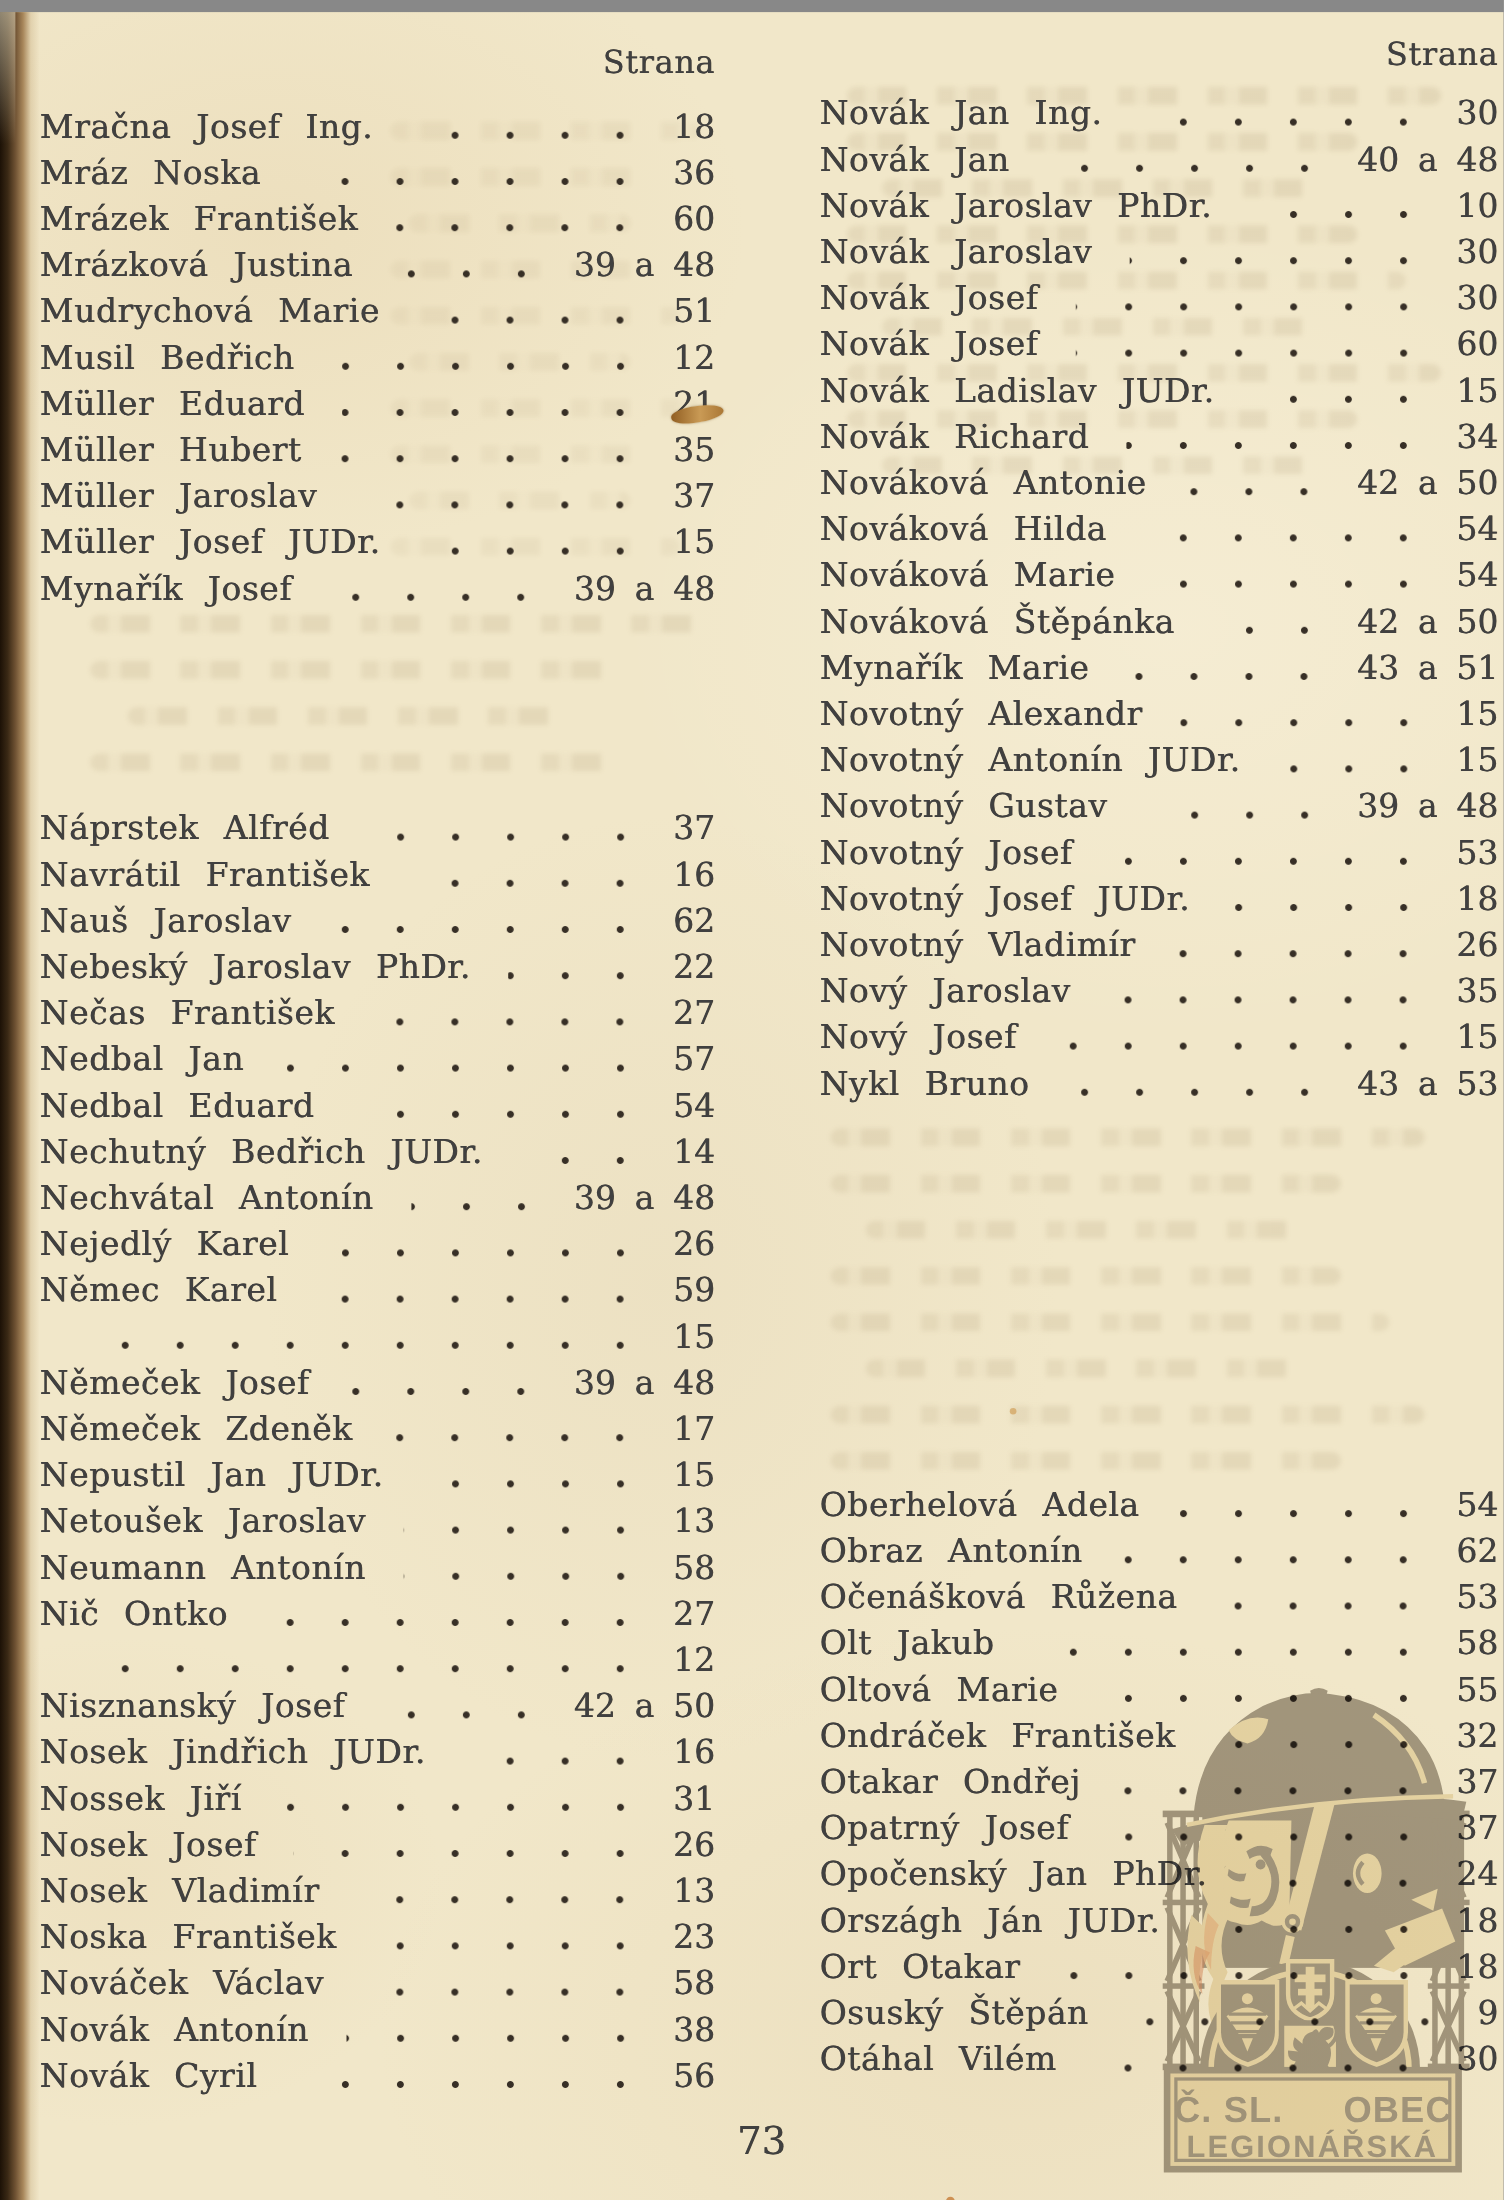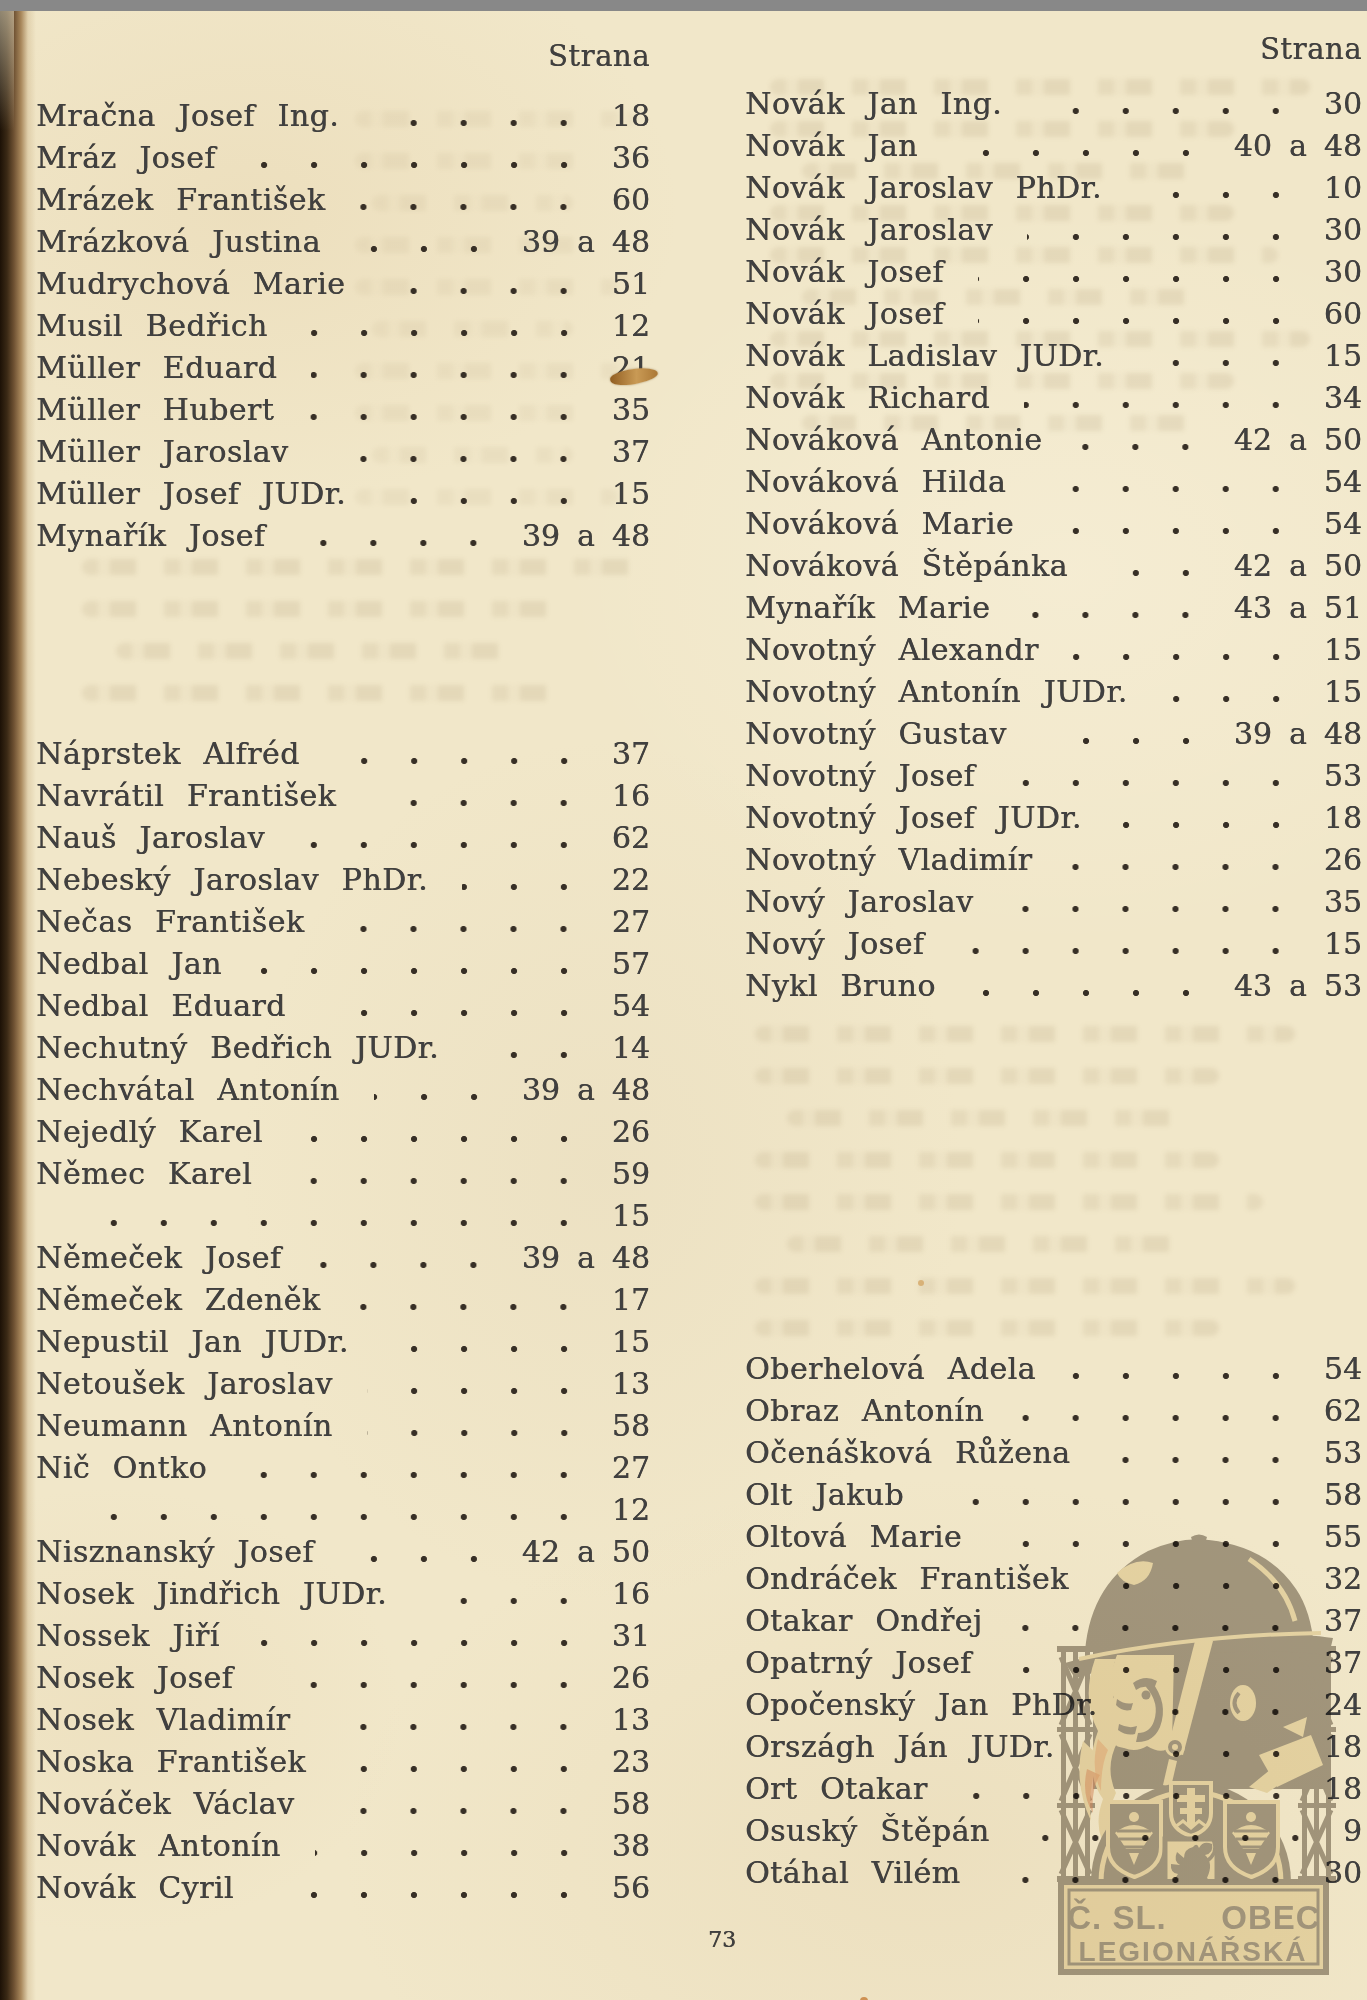--- a/index.html
+++ b/index.html
@@ -33,22 +33,22 @@
   .block{position:absolute;font-size:30px;}
   .row{display:flex;align-items:baseline;height:42px;line-height:42px;}
   .name{white-space:nowrap;word-spacing:.42em;letter-spacing:.015em;
     text-shadow:.45px 0 0 rgba(53,45,35,.85);}
   .leader{flex:1;align-self:flex-end;height:10px;margin:0 14px 9px 34px;min-width:0;
     background-image:radial-gradient(circle at 4px 5px,#372f26 2.7px,rgba(55,47,38,0) 3.5px);
     background-size:50px 10px;background-repeat:repeat-x;background-position:right -12px bottom 0;}
   .pnum{white-space:nowrap;text-align:right;word-spacing:.25em;
     text-shadow:.45px 0 0 rgba(53,45,35,.85);}
 
-  .pagenum{position:absolute;left:650px;top:1916px;width:86px;text-align:right;
-    font-size:22px;text-shadow:.45px 0 0 rgba(53,45,35,.85);}
+  .pagenum{position:absolute;left:670px;top:1916px;width:86px;text-align:left;
+    font-size:35px;text-shadow:.45px 0 0 rgba(53,45,35,.85);}
 
   
   .bleed{position:absolute;filter:blur(2.6px);opacity:.55;pointer-events:none;}
   .bleed .bl{height:16px;margin-bottom:26px;border-radius:8px;background:
     repeating-linear-gradient(90deg, rgba(148,125,84,.22) 0 16px, rgba(148,125,84,.06) 16px 28px,
       rgba(148,125,84,.26) 28px 54px, rgba(148,125,84,0) 54px 82px);}
   .bleed .bl:nth-child(2n){width:86%;}
   .bleed .bl:nth-child(3n){width:72%;margin-left:6%;}
   .bleed .bl:nth-child(5n){width:94%;}
   .bleed-a{left:770px;top:68px;width:540px;}
@@ -125,21 +125,21 @@
   <div class="col-header left">Strana</div>
   <div class="col-header right">Strana</div>
 
   <div id="col-left-b1" class="block" style="left:36px;top:84px;width:614px">
       <div class="row">
         <span class="name">Mračna Josef Ing.</span>
         <span class="leader"></span>
         <span class="pnum">18</span>
       </div>
       <div class="row">
-        <span class="name">Mráz Josef</span>
+        <span class="name">Mráz Noska</span>
         <span class="leader"></span>
         <span class="pnum">36</span>
       </div>
       <div class="row">
         <span class="name">Mrázek František</span>
         <span class="leader"></span>
         <span class="pnum">60</span>
       </div>
       <div class="row">
         <span class="name">Mrázková Justina</span>

